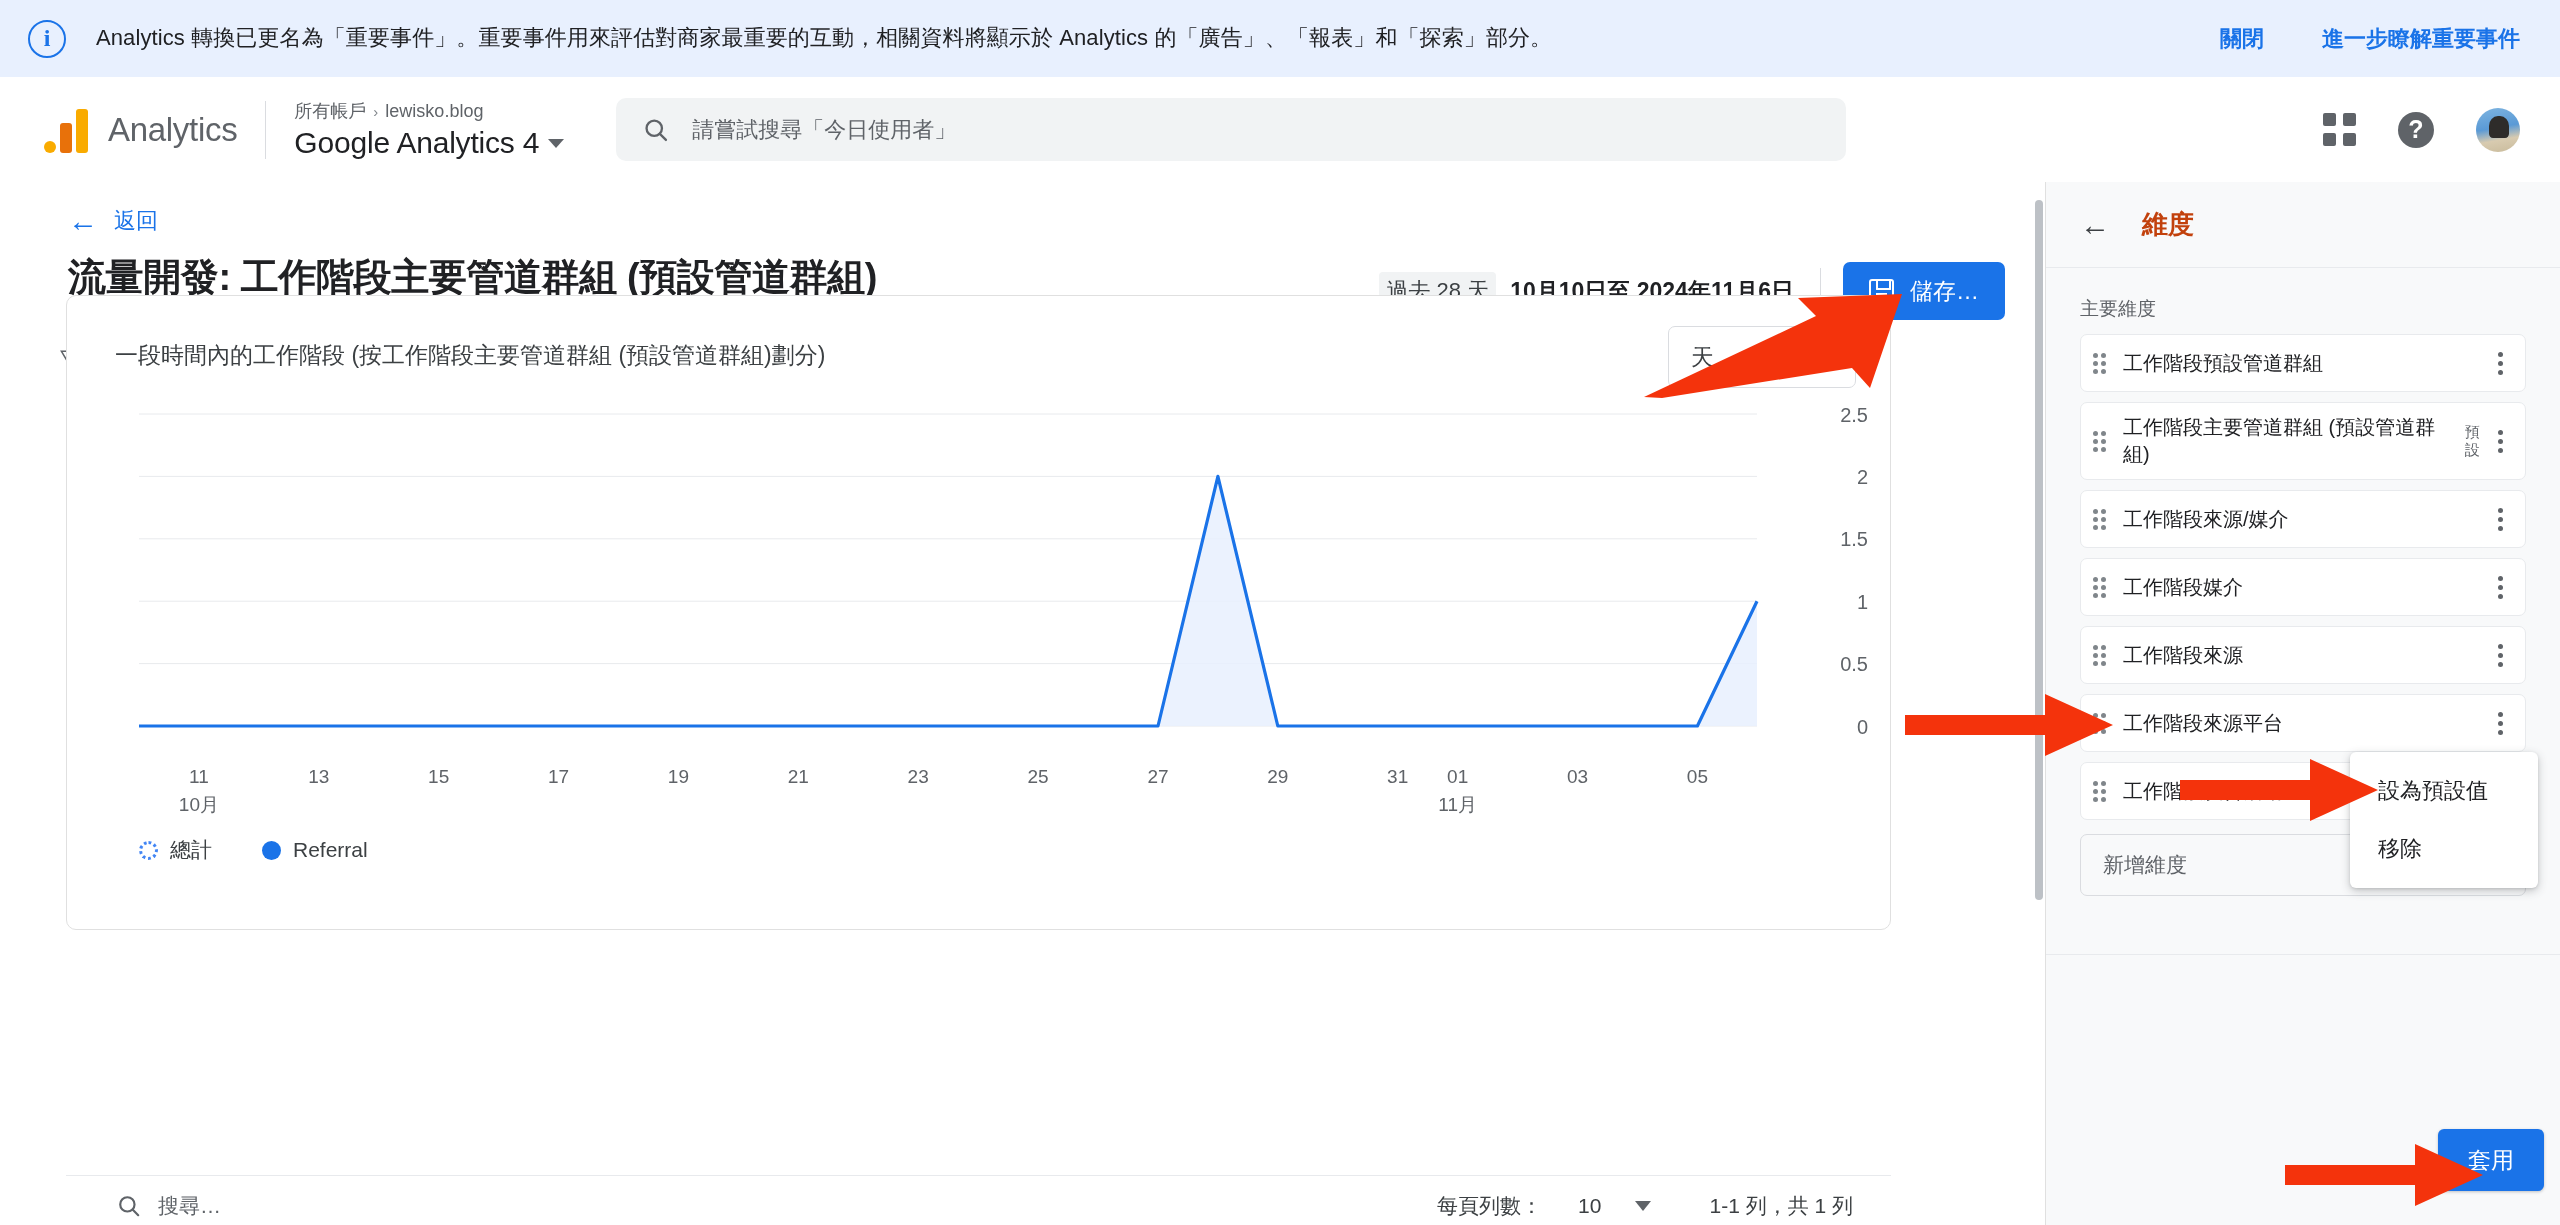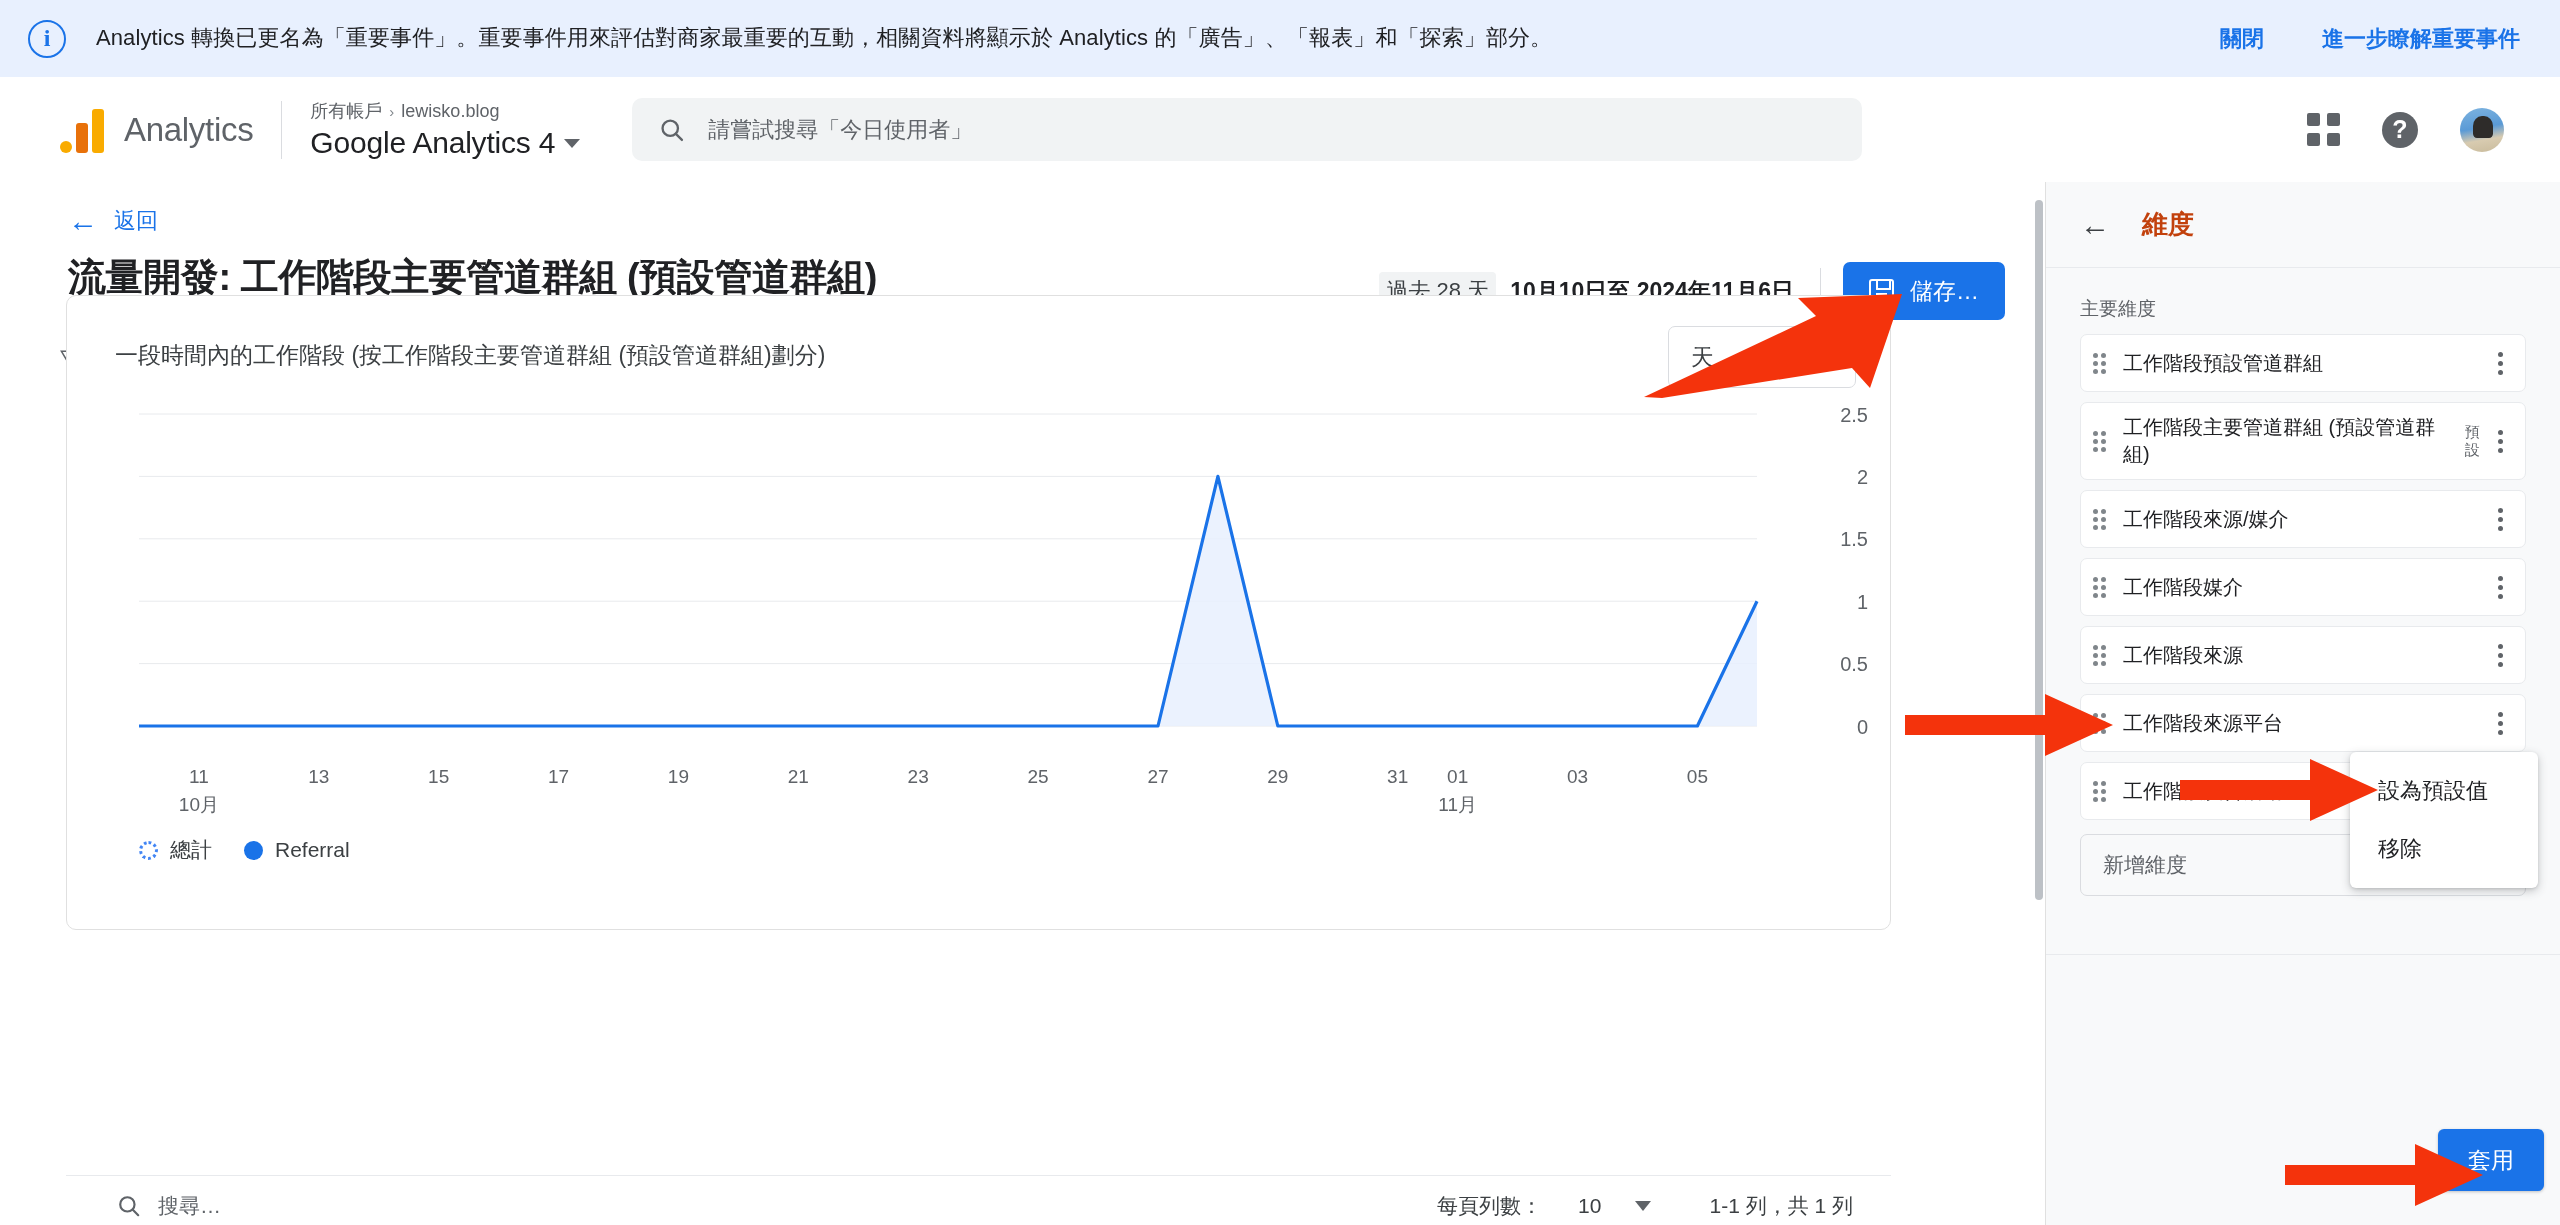--- a/index.html
+++ b/index.html
@@ -37,21 +37,21 @@
   .notice-actions { display: flex; align-items: center; gap: 58px; margin-left: 30px; }
   .notice-link {
     color: #1a73e8; font-size: 22px; font-weight: 600; white-space: nowrap;
     cursor: pointer;
   }
 
   
   .app-header {
     position: absolute; left: 0; top: 77px; width: 2560px; height: 105px;
     background: #fff;
-    display: flex; align-items: center; padding: 0 48px;
+    display: flex; align-items: center; padding: 0 32px;
   }
   .ga-logo { display: flex; align-items: flex-end; gap: 4px; height: 46px; margin-left: 12px; }
   .ga-bar { border-radius: 3px; }
   .ga-bar.b1 { width: 12px; height: 12px; background: #f9ab00; border-radius: 50%; }
   .ga-bar.b2 { width: 12px; height: 30px; background: #e8710a; }
   .ga-bar.b3 { width: 12px; height: 44px; background: #f9ab00; }
   .ga-wordmark {
     font-size: 33px; color: #5f6368; margin-left: 20px; letter-spacing: -0.3px;
     font-family: "Liberation Sans", sans-serif;
   }
@@ -161,21 +161,21 @@
     position: absolute; right: 22px; font-size: 20px; color: #5f6368;
     text-align: right; width: 60px;
   }
   .xlabels { position: relative; height: 64px; margin-left: 0; }
   .xtick {
     position: absolute; top: 0; font-size: 19px; color: #5f6368;
     transform: translateX(-50%); text-align: center; white-space: nowrap;
   }
   .xtick .mon { display: block; margin-top: 4px; }
 
-  .legend { display: flex; align-items: center; gap: 32px; padding: 6px 0 0 72px; }
+  .legend { display: flex; align-items: center; gap: 50px; padding: 6px 0 0 72px; }
   .legend-item { display: flex; align-items: center; gap: 12px; font-size: 21px; color: #3c4043; cursor: pointer; }
   .dot-total {
     width: 19px; height: 19px; border-radius: 50%;
     border: 3px dotted #4285f4; box-sizing: border-box;
   }
   .dot-ref { width: 19px; height: 19px; border-radius: 50%; background: #1a73e8; }
 
   .table-bar {
     position: absolute; left: 66px; top: 1175px; width: 1825px; height: 60px;
     display: flex; align-items: center; padding: 0 38px 0 50px;

